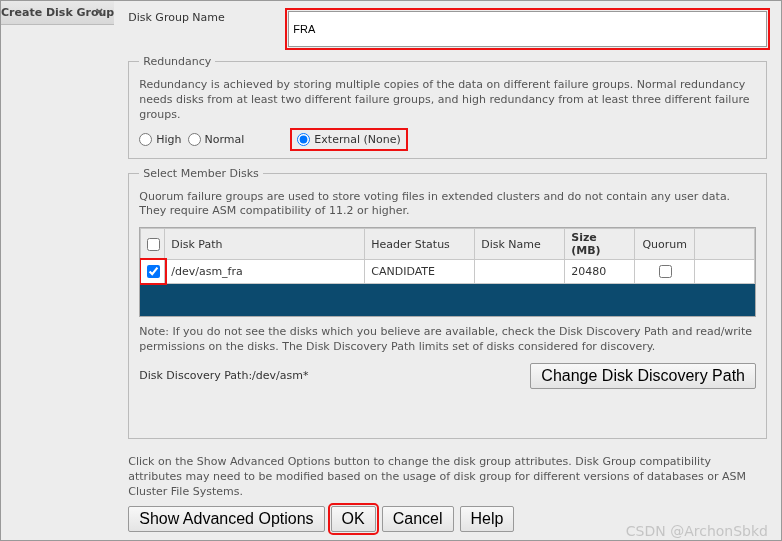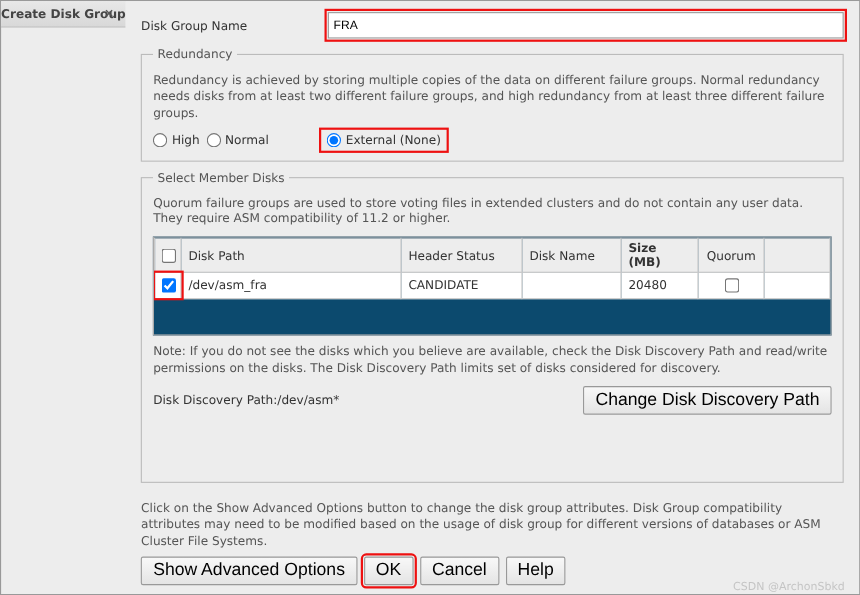--- a/index.html
+++ b/index.html
@@ -43,30 +43,29 @@
     cursor: pointer;
     color: #555;
   }
   .content {
     flex: 1;
     padding: 10px 14px 8px 14px;
     background: #ededed;
     display: flex;
     flex-direction: column;
   }
-  .row { display: flex; align-items: center; margin-bottom: 8px; }
+  .row { display: flex; margin-bottom: 8px; }
   .label { width: 160px; }
   input[type="text"].field {
     flex: 1;
-    height: 24px;
+    height: 36px;
     border: 1px solid #999;
     background: #fff;
     padding: 0 4px;
     font-size: 11px;
-    margin-left: 10px;
   }
   fieldset {
     border: 1px solid #bbb;
     margin: 0 0 8px 0;
     padding: 6px 10px 10px 10px;
   }
   legend { color: #555; padding: 0 4px; }
   .desc { color: #555; margin: 4px 0 8px 0; line-height: 1.35; }
   .radiorow { display: flex; align-items: center; gap: 6px; }
   .radio { display: inline-flex; align-items: flex-end; gap: 4px; cursor: pointer; }
@@ -99,21 +98,21 @@
     cursor: pointer;
   }
   .footer-text { color: #555; margin: 8px 0 6px 0; line-height: 1.35; }
   .buttonbar { display: flex; gap: 6px; }
   .hl { outline: 2px solid #e11; outline-offset: 1px; }
   .watermark {
     position: absolute;
     right: 14px;
     bottom: 2px;
     color: rgba(120,120,120,0.35);
-    font-size: 10px;
+    font-size: 14px;
     pointer-events: none;
   }
 </style>
 </head>
 <body>
 
 <div class="window">
   <div class="titlebar">
     <span>Create Disk Group</span>
     <span class="closebtn">×</span>

